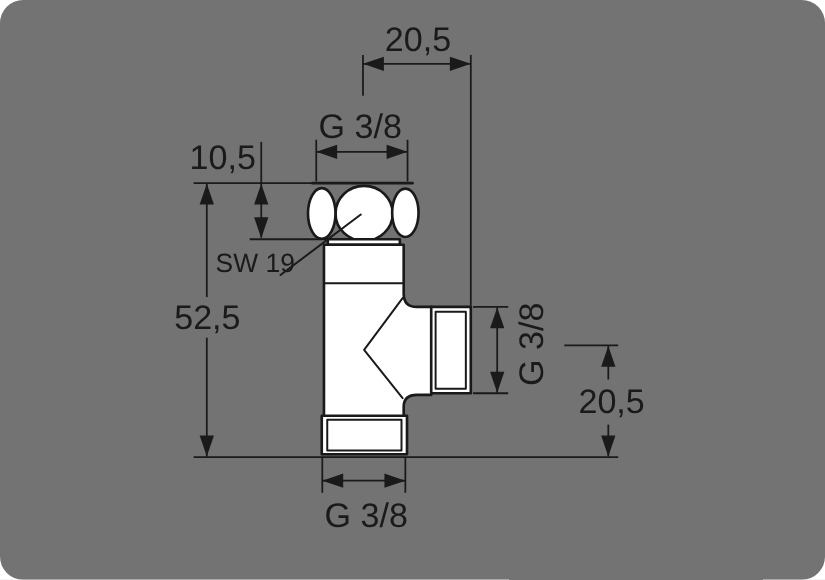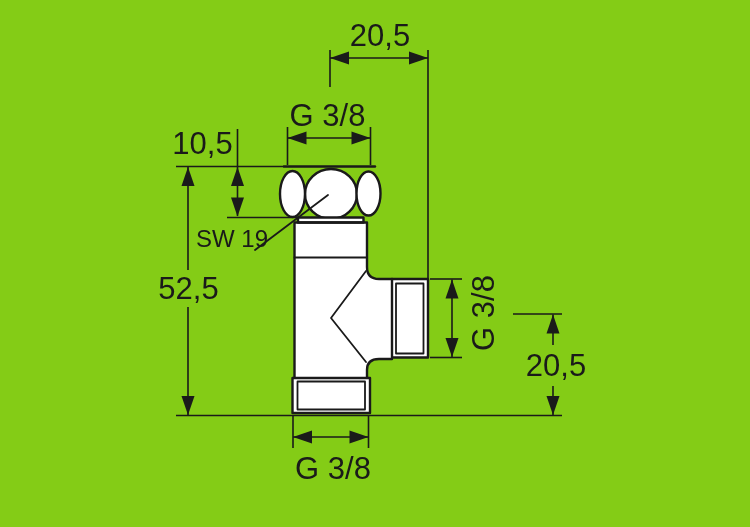--- a/index.html
+++ b/index.html
@@ -4,22 +4,23 @@
 <style>
   html, body {
     margin: 0;
     padding: 0;
     background: #ffffff;
   }
   #canvas {
     position: relative;
     width: 750px;
     height: 527px;
-    background: #84cc16;
+    background: #737373;
     overflow: hidden;
+    border-radius: 21px;
   }
   svg {
     display: block;
   }
   .part {
     stroke: #1a1a1a;
     stroke-width: 2.4;
     fill: none;
     stroke-linejoin: round;
     stroke-linecap: round;

